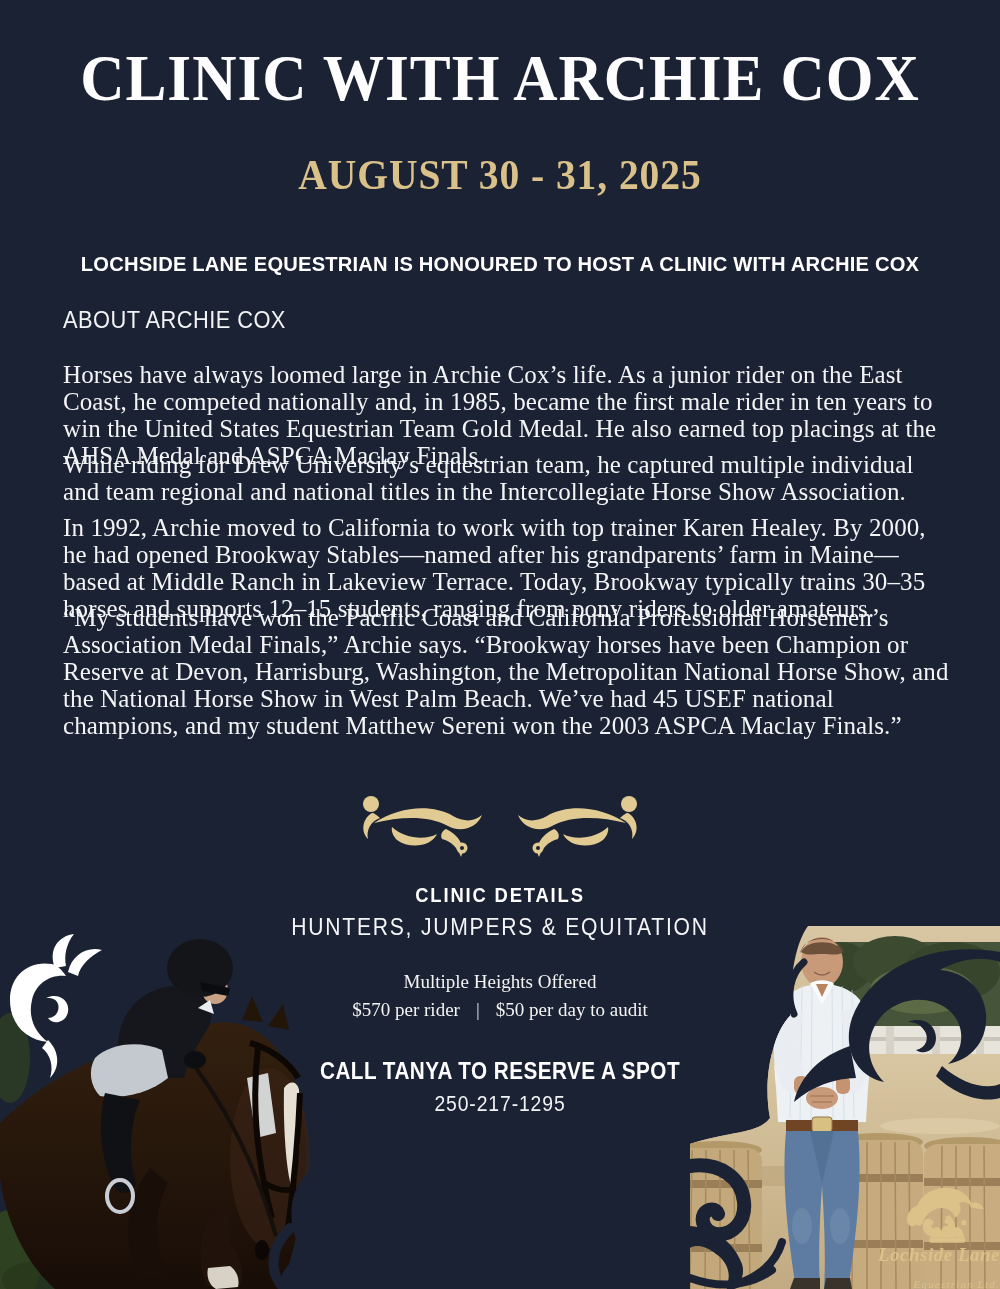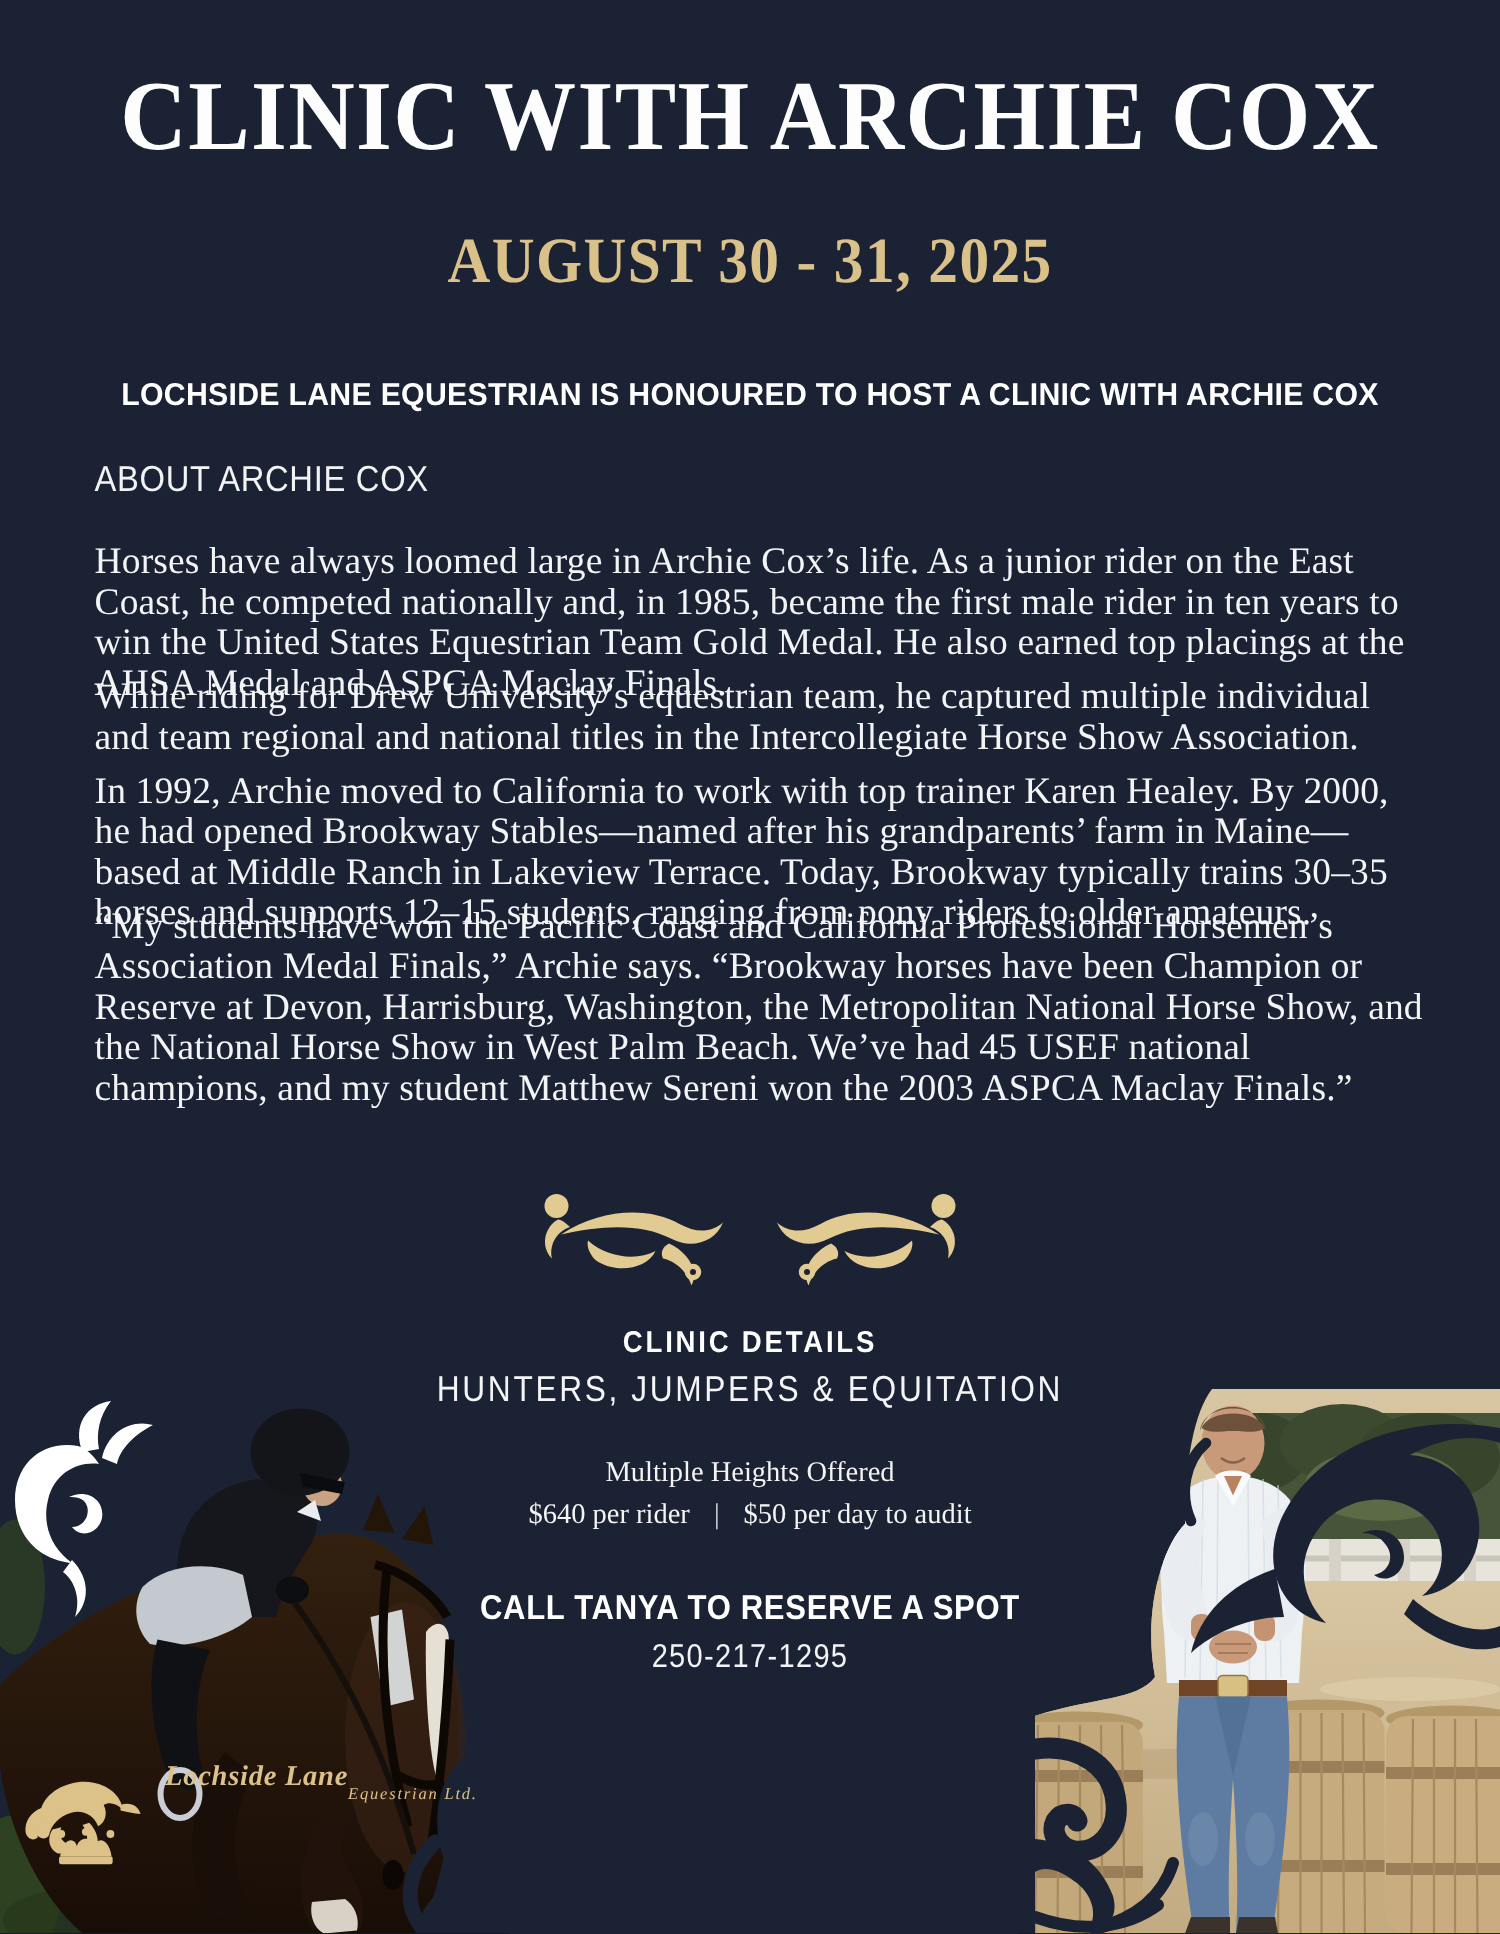--- a/index.html
+++ b/index.html
@@ -57,21 +57,21 @@
     font-size:23px;letter-spacing:.5px;color:#ffffff;
     transform:scaleX(.9);transform-origin:center;white-space:nowrap;
   }
   .phone{
     top:1091px;font-family:"Liberation Sans",sans-serif;font-weight:400;
     font-size:22px;letter-spacing:1px;color:#f2f3f5;
     transform:scaleX(.88);transform-origin:center;white-space:nowrap;
   }
   .logo{
     position:absolute;top:1178px;left:0;width:100%;
-    display:flex;flex-direction:row;align-items:flex-start;color:#dcc189;
+    display:flex;flex-direction:column;align-items:flex-end;color:#dcc189;
   }
   .logo-name{font:700 italic 19px "Liberation Serif",serif;margin-top:-4px;letter-spacing:.5px;}
   .logo-sub{font:italic 11px "Liberation Serif",serif;letter-spacing:1.2px;margin-top:12px;}
   .photo-left{position:absolute;left:0;top:928px;width:334px;height:361px;}
   .photo-right{position:absolute;left:690px;top:926px;width:310px;height:363px;}
   svg{display:block;}
 </style>
 </head>
 <body>
 
@@ -109,21 +109,21 @@
         <circle cx="104" cy="57" r="5.5"></circle>
       </g>
       <circle cx="28" cy="57" r="2" fill="#1b2234"></circle>
     </svg>
   </div>
 
   <div class="center clinic-h">CLINIC DETAILS</div>
   <div class="center clinic-sub">HUNTERS, JUMPERS &amp; EQUITATION</div>
   <div class="center mh">Multiple Heights Offered</div>
   <div class="center price">
-    <span>$640 per rider</span><span class="div">|</span><span>$50 per day to audit</span>
+    <span>$570 per rider</span><span class="div">|</span><span>$50 per day to audit</span>
   </div>
 
   <div class="center call">CALL TANYA TO RESERVE A SPOT</div>
   <div class="center phone">250-217-1295</div>
 
   <div class="photo-left">
     <svg width="334" height="361" viewBox="0 0 334 361">
       <defs>
         <linearGradient id="horseGrad" x1="0" y1="0" x2="0" y2="1">
           <stop offset="0" stop-color="#33200f"></stop>

